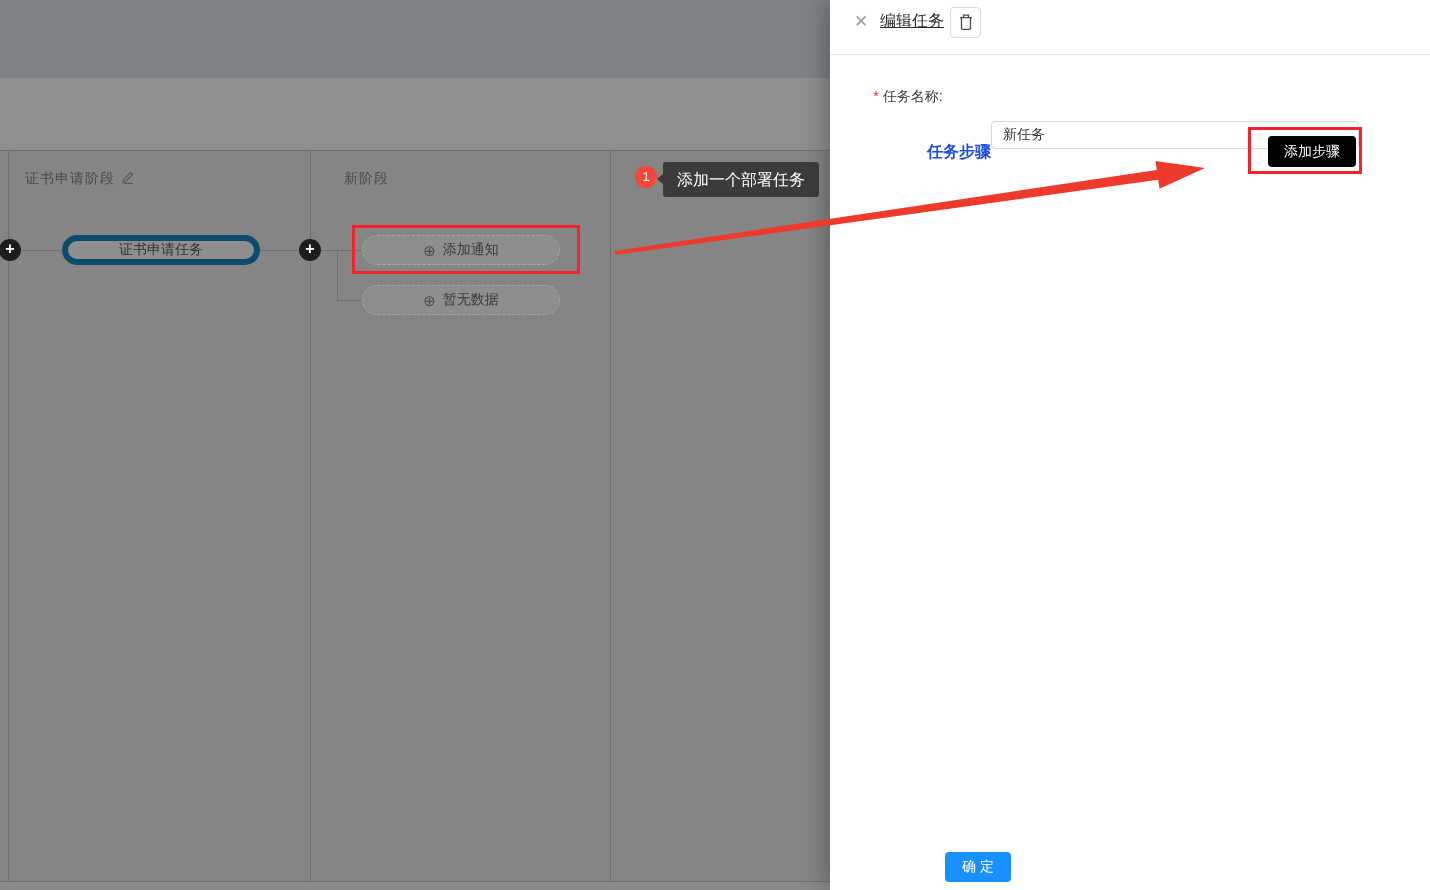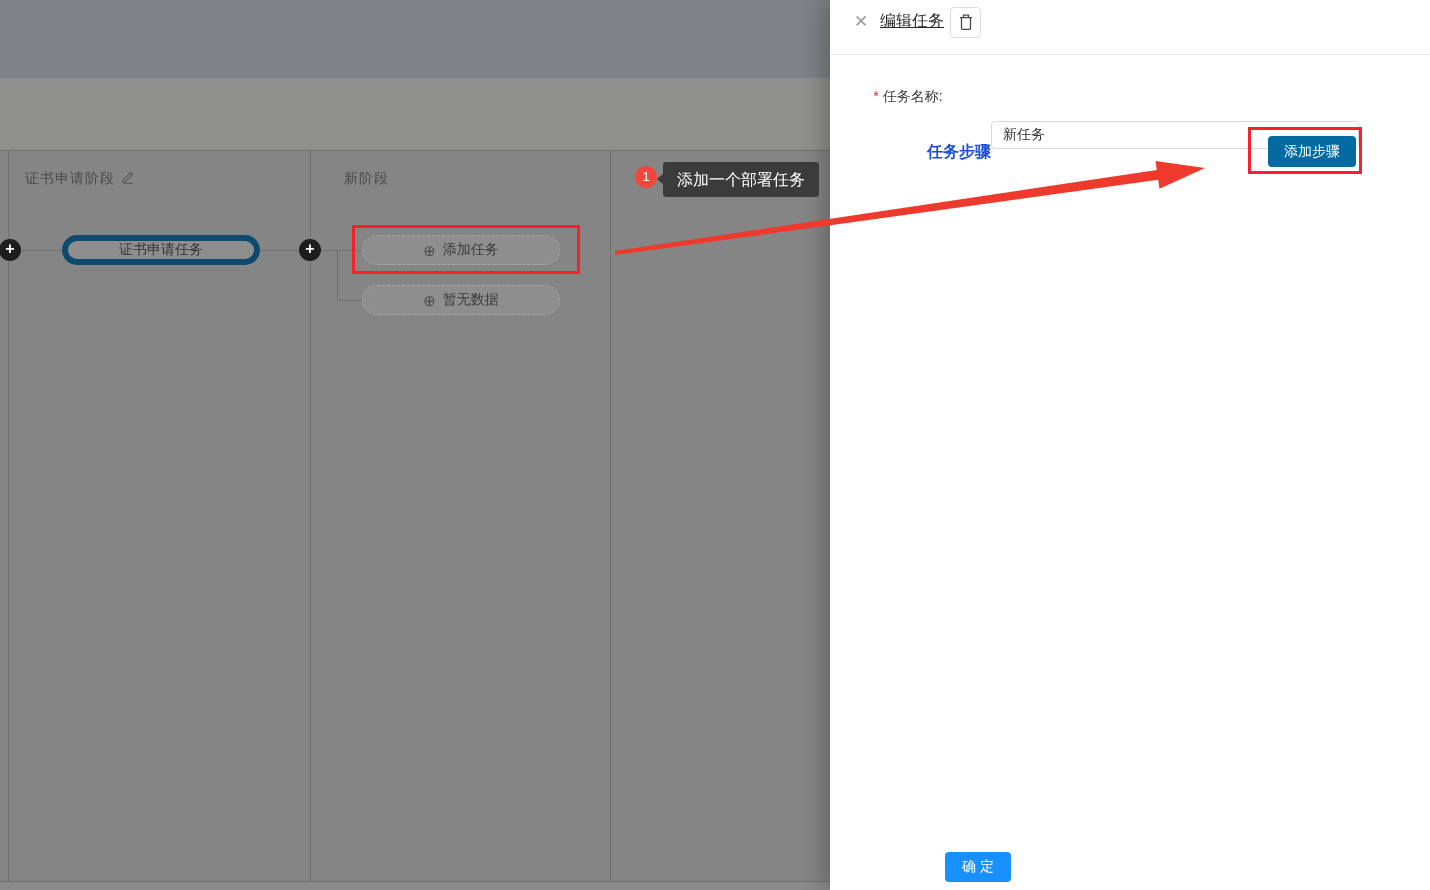--- a/index.html
+++ b/index.html
@@ -67,21 +67,21 @@
                border-radius:4px; background:#fff; display:flex; align-items:center; justify-content:center; cursor:pointer; }
 
   .form-label { position:absolute; left:0; top:88px; width:156px; text-align:center;
                 font-size:14px; color:#3c3c3c; }
   .req { color:#f5222d; margin-right:4px; }
   .name-input { position:absolute; left:161px; top:81px; width:368px; height:28px;
                 border:1px solid #d9d9d9; border-radius:4px; padding:0 11px; font-size:14px; color:#333;
                 font-family:"Liberation Sans","DejaVu Sans",sans-serif; outline:none;margin-top:40px; }
 
   .section-title { position:absolute; left:73px; top:142px; font-size:16px; font-weight:700; color:#1d4ed8;margin-left:24px; }
-  .add-step-btn { position:absolute; left:438px; top:136px; width:88px; height:31px; background:#0369a1;
+  .add-step-btn { position:absolute; left:438px; top:136px; width:88px; height:31px; background:#000000;
                   border:none; border-radius:4px; color:#fff; font-size:14px; cursor:pointer; z-index:11;
                   font-family:"Liberation Sans","DejaVu Sans",sans-serif; }
 
   .empty-box { position:absolute; left:219px; top:226px; width:160px; text-align:center; }
   .empty-text { margin-top:8px; font-size:14px; color:#c3c3c3; }
 
   .confirm-btn { position:absolute; left:115px; top:852px; width:66px; height:30px; background:#1890ff;
                  border:none; border-radius:4px; color:#fff; font-size:14px; cursor:pointer;
                  font-family:"Liberation Sans","DejaVu Sans",sans-serif; }
 </style>
@@ -120,21 +120,21 @@
 <div class="plus-node pn2">
   <span>+</span>
 </div>
 
 <div class="task-pill">
   <span>证书申请任务</span>
 </div>
 
 <div class="dash-btn db1">
   <span class="oplus">⊕</span>
-  <span>添加任务</span>
+  <span>添加通知</span>
 </div>
 <div class="dash-btn db2">
   <span class="oplus">⊕</span>
   <span>暂无数据</span>
 </div>
 
 <div class="hl-rect hl1"></div>
 <div class="tour-badge">1</div>
 <div class="tour-tip">添加一个部署任务</div>
 

